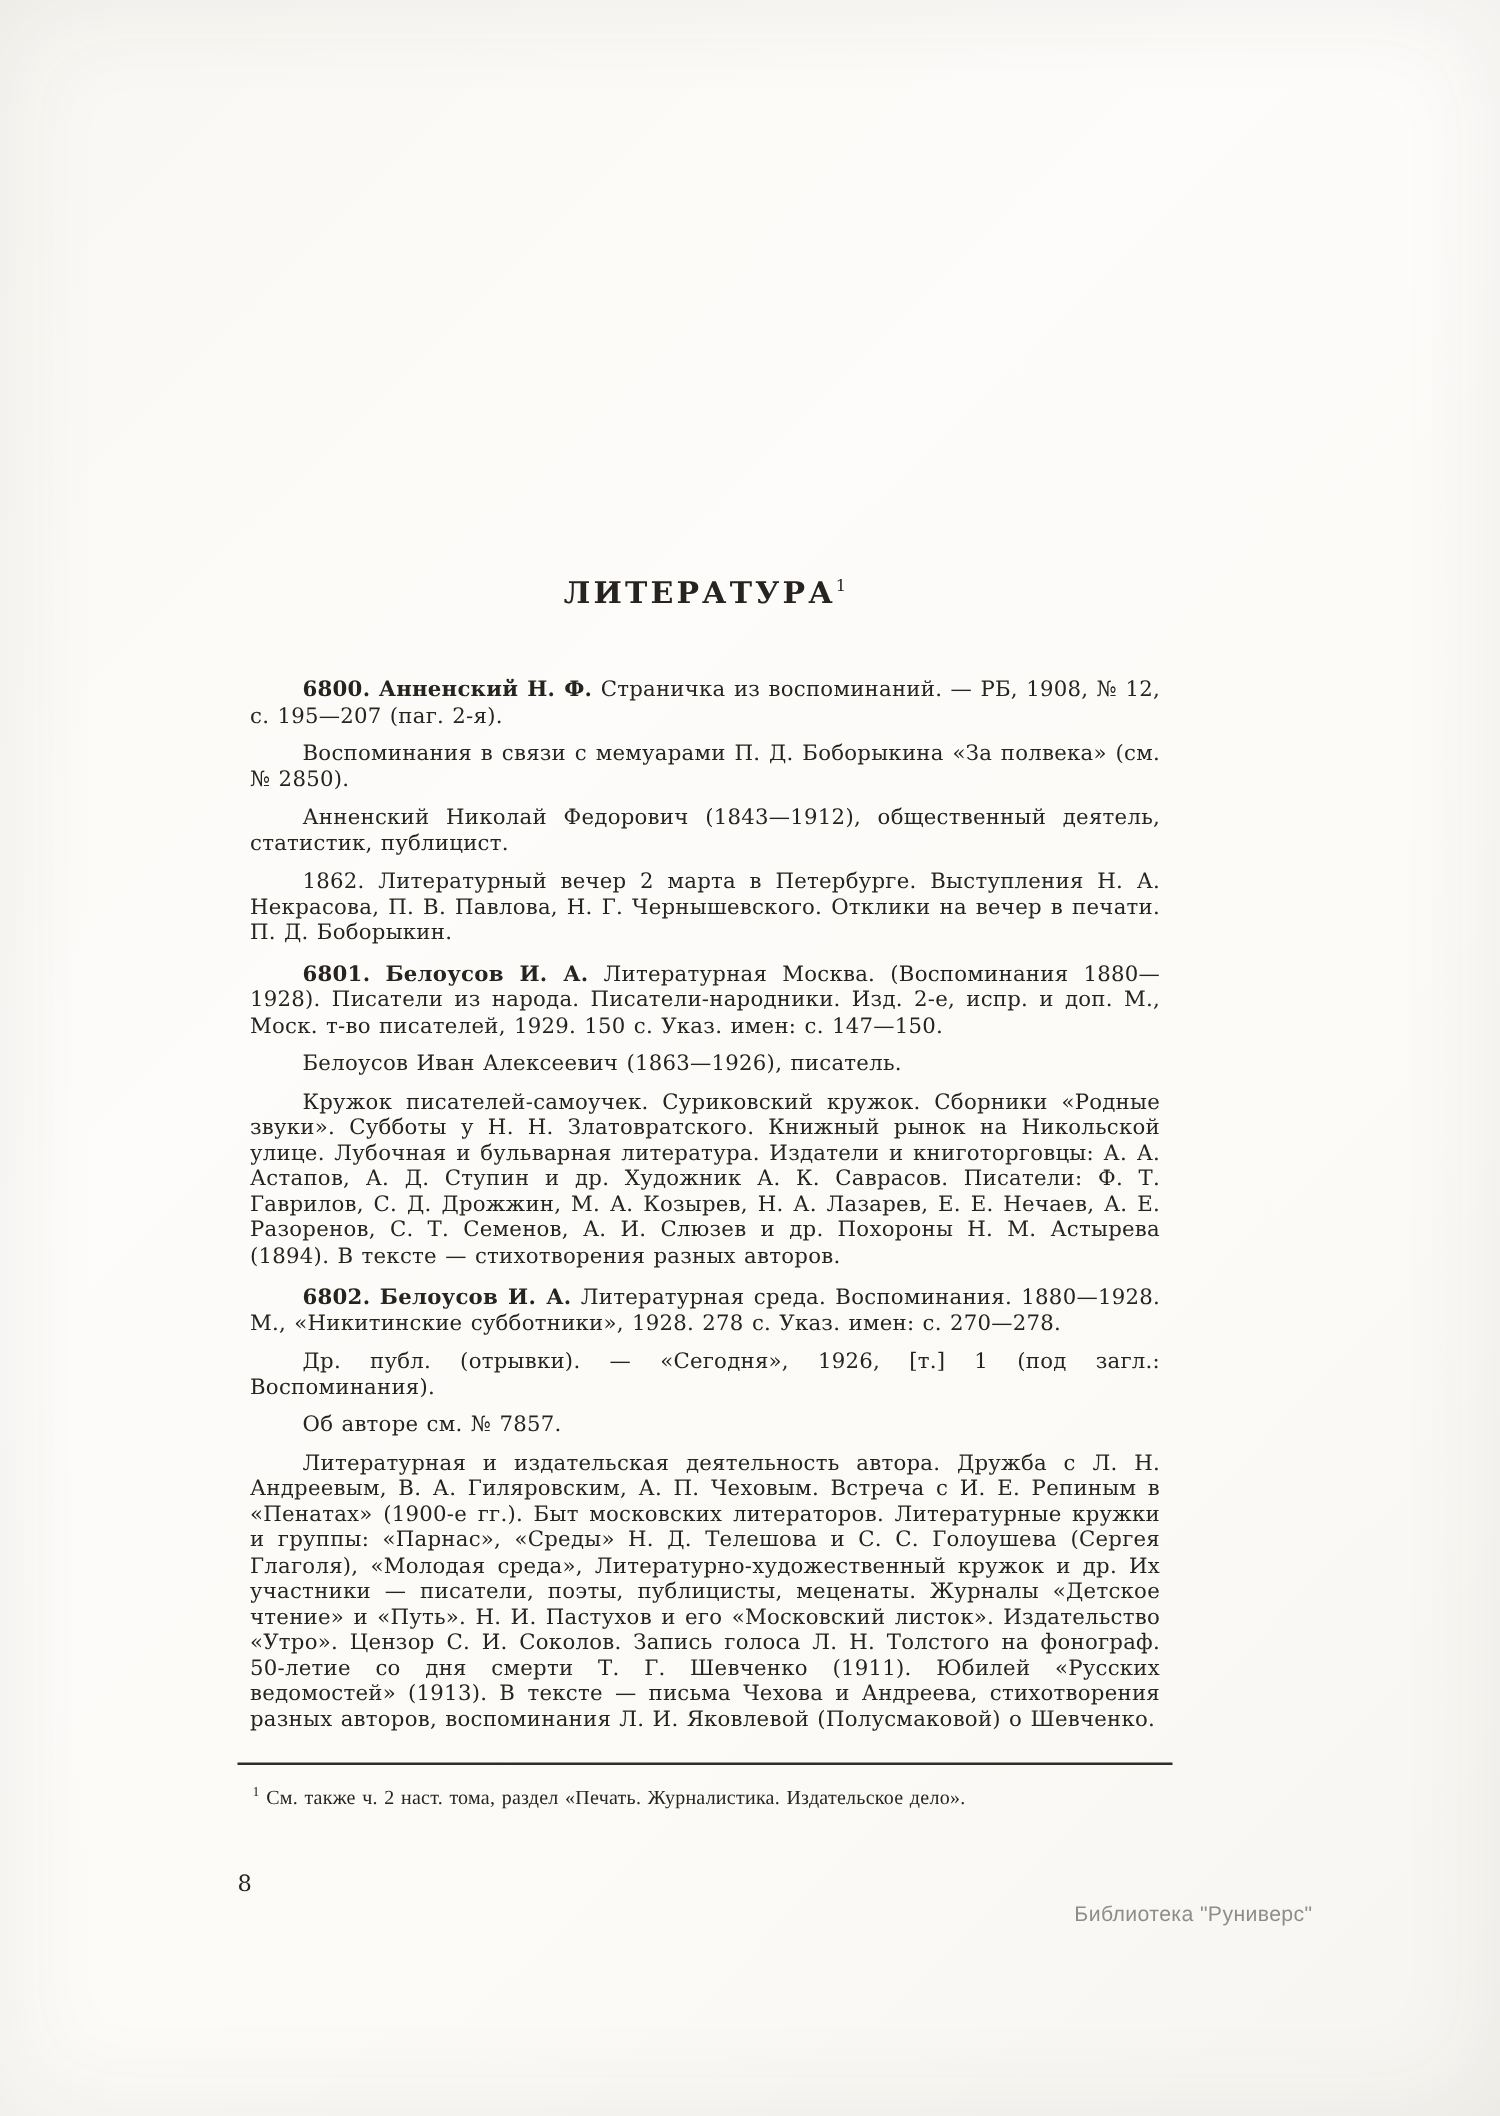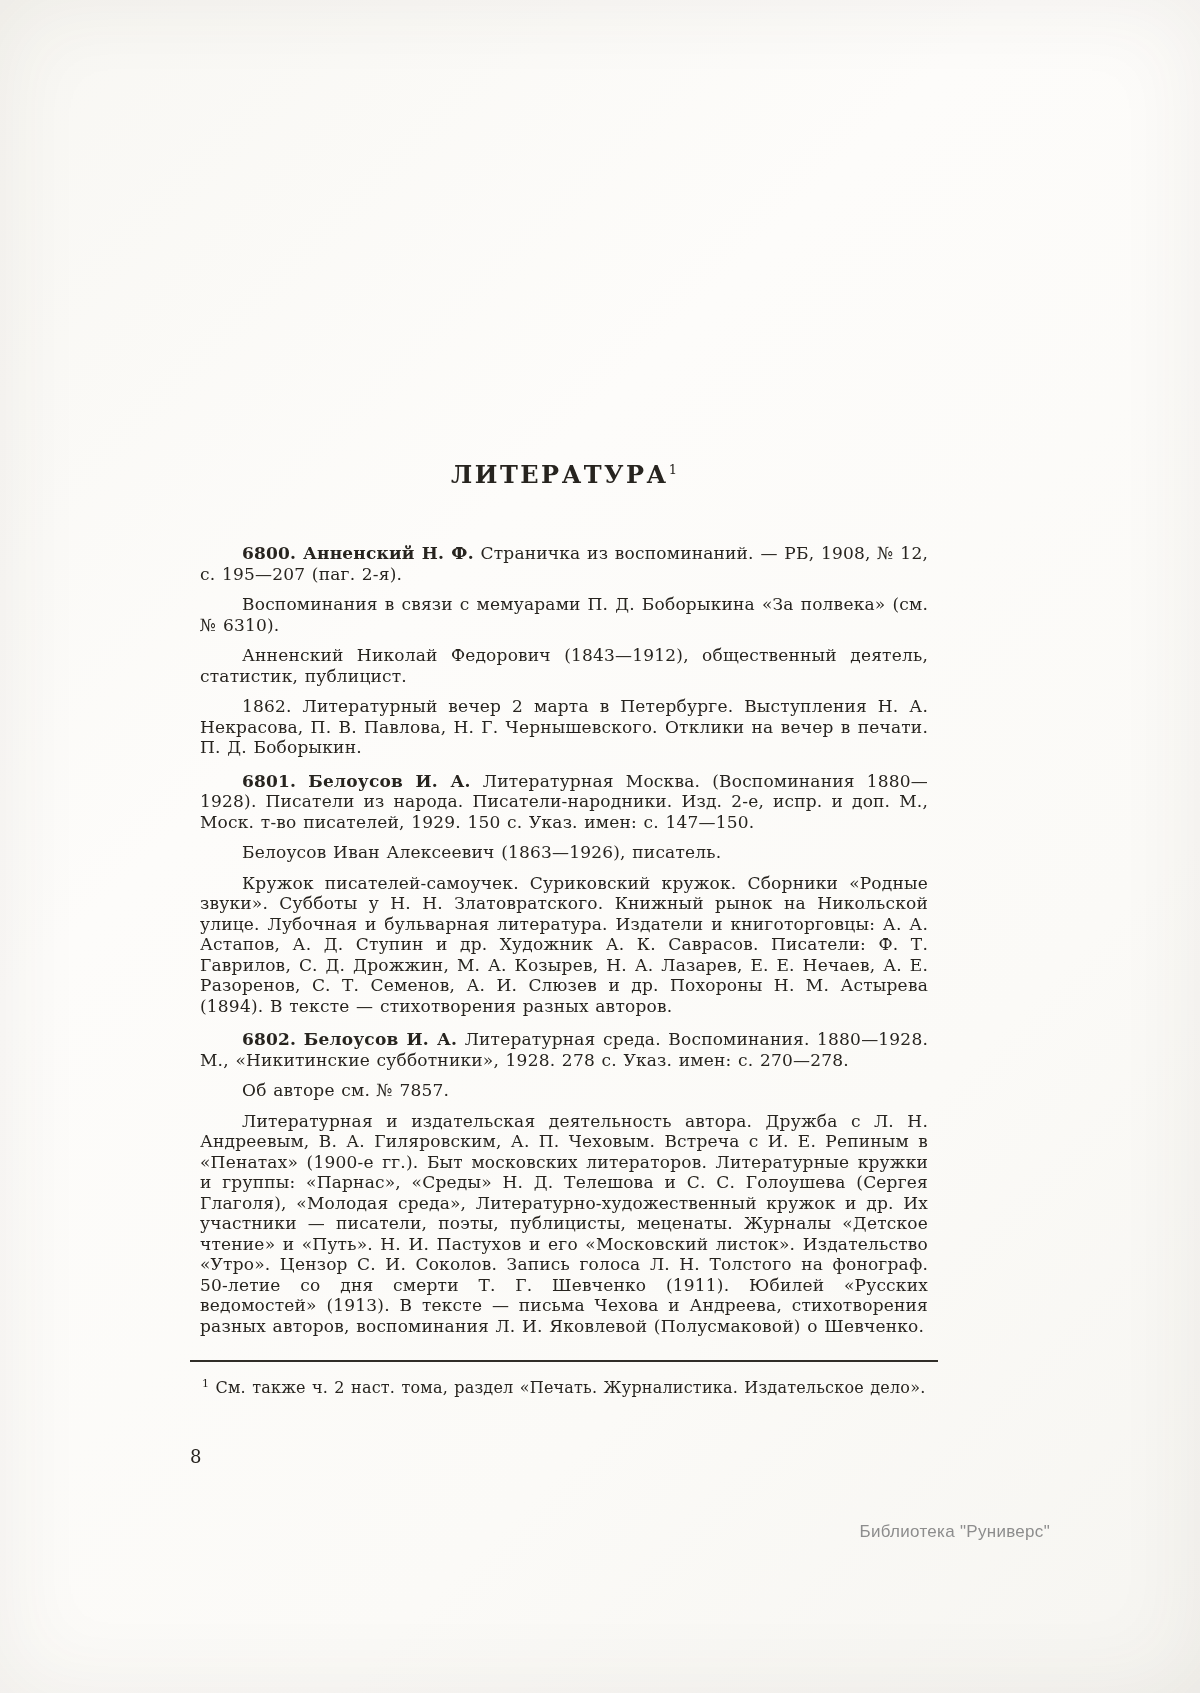--- a/index.html
+++ b/index.html
@@ -52,20 +52,21 @@
   }
   .b {
     font-weight: bold;
   }
   .footnote-block {
     margin-top: 24px;
     border-top: 2px solid #302d28;
     padding-top: 11px;
     font-size: 16px;
     line-height: 22px;
+    font-family: Liberation Serif, serif;
   }
   .footnote-block p {
     margin: 0;
     text-indent: 12px;
   }
   .footnote-block sup {
     font-size: 11px;
   }
   .page-number {
     margin-top: 48px;
@@ -90,41 +91,42 @@
   <div class="column">
 
     <h1 class="title"><span>ЛИТЕРАТУРА</span><sup>1</sup></h1>
 
     <div class="entry">
       <p>
         <span class="b">6800.</span>
         <span class="b">Анненский Н. Ф.</span>
         <span>Страничка из воспоминаний. — РБ, 1908, № 12, с. 195—207 (паг. 2-я).</span>
       </p>
-      <p>Воспоминания в связи с мемуарами П. Д. Боборыкина «За полвека» (см. № 6310).</p>
+      <p>Воспоминания в связи с мемуарами П. Д. Боборыкина «За полвека» (см. № 2850).</p>
       <p>Анненский Николай Федорович (1843—1912), общественный деятель, статистик, публицист.</p>
       <p>1862. Литературный вечер 2 марта в Петербурге. Выступления Н. А. Некрасова, П. В. Павлова, Н. Г. Чернышевского. Отклики на вечер в печати. П. Д. Боборыкин.</p>
     </div>
 
     <div class="entry">
       <p>
         <span class="b">6801.</span>
         <span class="b">Белоусов И. А.</span>
         <span>Литературная Москва. (Воспоминания 1880—1928). Писатели из народа. Писатели-народники. Изд. 2-е, испр. и доп. М., Моск. т-во писателей, 1929. 150 с. Указ. имен: с. 147—150.</span>
       </p>
       <p>Белоусов Иван Алексеевич (1863—1926), писатель.</p>
       <p>Кружок писателей-самоучек. Суриковский кружок. Сборники «Родные звуки». Субботы у Н. Н. Златовратского. Книжный рынок на Никольской улице. Лубочная и бульварная литература. Издатели и книготорговцы: А. А. Астапов, А. Д. Ступин и др. Художник А. К. Саврасов. Писатели: Ф. Т. Гаврилов, С. Д. Дрожжин, М. А. Козырев, Н. А. Лазарев, Е. Е. Нечаев, А. Е. Разоренов, С. Т. Семенов, А. И. Слюзев и др. Похороны Н. М. Астырева (1894). В тексте — стихотворения разных авторов.</p>
     </div>
 
     <div class="entry">
       <p>
         <span class="b">6802.</span>
         <span class="b">Белоусов И. А.</span>
         <span>Литературная среда. Воспоминания. 1880—1928. М., «Никитинские субботники», 1928. 278 с. Указ. имен: с. 270—278.</span>
       </p>
+      <p>Др. публ. (отрывки). — «Сегодня», 1926, [т.] 1 (под загл.: Воспоминания).</p>
       <p>Об авторе см. № 7857.</p>
       <p>Литературная и издательская деятельность автора. Дружба с Л. Н. Андреевым, В. А. Гиляровским, А. П. Чеховым. Встреча с И. Е. Репиным в «Пенатах» (1900-е гг.). Быт московских литераторов. Литературные кружки и группы: «Парнас», «Среды» Н. Д. Телешова и С. С. Голоушева (Сергея Глаголя), «Молодая среда», Литературно-художественный кружок и др. Их участники — писатели, поэты, публицисты, меценаты. Журналы «Детское чтение» и «Путь». Н. И. Пастухов и его «Московский листок». Издательство «Утро». Цензор С. И. Соколов. Запись голоса Л. Н. Толстого на фонограф. 50-летие со дня смерти Т. Г. Шевченко (1911). Юбилей «Русских ведомостей» (1913). В тексте — письма Чехова и Андреева, стихотворения разных авторов, воспоминания Л. И. Яковлевой (Полусмаковой) о Шевченко.</p>
     </div>
 
     <div class="footnote-block">
       <p>
         <sup>1</sup>
         <span>См. также ч. 2 наст. тома, раздел «Печать. Журналистика. Издательское дело».</span>
       </p>
     </div>

